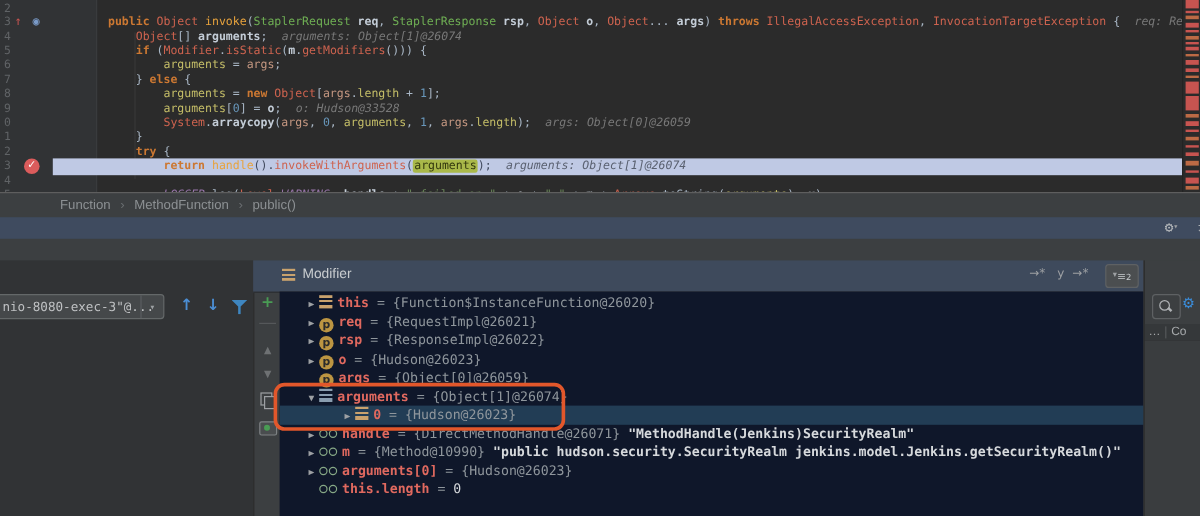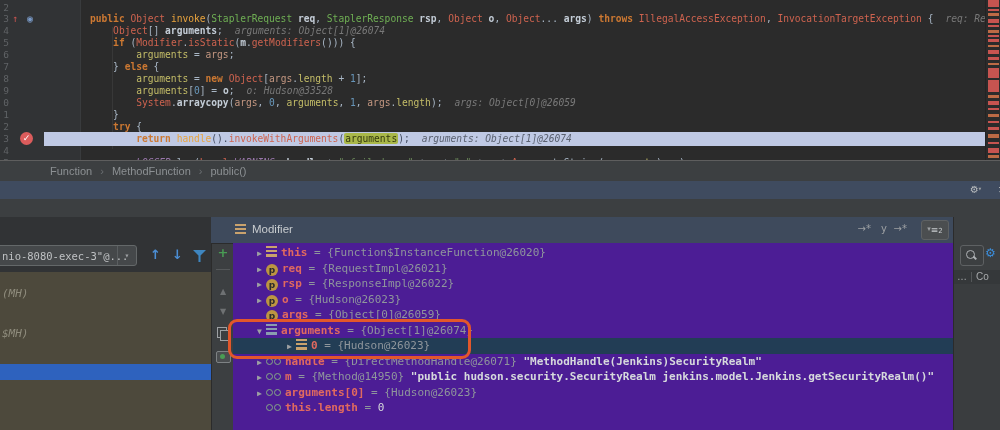--- a/index.html
+++ b/index.html
@@ -77,21 +77,21 @@
 
   
   #vars-header{position:absolute;left:211px;top:217px;width:742px;height:26px;background:#3E4A5C;
                border-bottom:1px solid #2B2B2B;}
   #vars-title{position:absolute;left:41px;top:6px;font-family:"Liberation Sans",sans-serif;font-size:11.5px;color:#C8CCCF;}
   #vars-title-icon{position:absolute;left:24px;top:7px;width:11px;height:10px;
       background:linear-gradient(to bottom,#C9A26D 0 2px,transparent 2px 4px,#C9A26D 4px 6px,transparent 6px 8px,#C9A26D 8px 10px);}
   .hdr-ic{position:absolute;top:6px;color:#9DA0A3;font-size:10px;font-family:"DejaVu Sans",sans-serif;}
   #view-btn{position:absolute;right:4px;top:3px;width:26px;height:18px;background:#4B4E50;border:1px solid #5E6163;
             border-radius:3px;color:#C8CCCF;font-size:9px;line-height:16px;text-align:center;font-family:"DejaVu Sans",sans-serif;}
-  #variables{position:absolute;left:233px;top:243px;width:720px;height:187px;background:#4c1d95;overflow:hidden;}
+  #variables{position:absolute;left:233px;top:243px;width:720px;height:187px;background:#0f172a;overflow:hidden;}
   .var-row{position:absolute;left:0;width:720px;height:15.5px;line-height:15.5px;font-size:11px;white-space:pre;}
   .var-row.sel{background:#223D55;}
   .exp{display:inline-block;width:13px;color:#9DA0A3;font-size:8px;text-align:center;}
   .vicon{display:inline-block;width:14px;height:11px;vertical-align:-1px;margin-right:4px;position:relative;}
   .icon-value{background:linear-gradient(to bottom,#C9A26D 0 2px,transparent 2px 4px,#C9A26D 4px 6px,transparent 6px 8px,#C9A26D 8px 10px);width:11px;}
   .icon-array{background:linear-gradient(to bottom,#8A9DAF 0 2px,transparent 2px 4px,#8A9DAF 4px 6px,transparent 6px 8px,#8A9DAF 8px 10px);width:11px;}
   .icon-param{width:12px;height:12px;border-radius:50%;background:#BC9542;color:#2B2B2B;
               font-size:9px;line-height:12px;text-align:center;font-weight:bold;font-family:"DejaVu Sans",sans-serif;}
   .icon-param::after{content:"p";}
   .icon-watch{width:15px;height:10px;}
@@ -205,25 +205,20 @@
   </div>
 
   <div id="frames">
     <div id="thread-combo">
       <span>nio-8080-exec-3"@...</span>
       <span id="thread-caret">▾</span>
     </div>
     <span class="fr-arrow" style="left:150px;">↑</span>
     <span class="fr-arrow" style="left:172px;">↓</span>
     <div id="filter-icon"></div>
-    <div id="frames-list">
-      <div id="frame-sel" style="top:92px;"></div>
-    <div class="frame-row" style="top: 14px;">(MH)</div>
-        <div class="frame-row" style="top: 54px;">$MH)</div>
-      </div>
   </div>
 
   <div id="strip">
     <div class="strip-icon" style="top:2px;color:#499C54;font-weight:bold;font-size:13px;">+</div>
     <div id="strip-sep" style="top:26px;"></div>
     <div class="strip-icon" style="top:44px;color:#6E7173;font-size:8px;">▲</div>
     <div class="strip-icon" style="top:64px;color:#6E7173;font-size:8px;">▼</div>
     <div class="sq" style="left:5px;top:84px;"></div>
     <div class="sq" style="left:8px;top:87px;"></div>
     <div id="cam" style="top:108px;"></div>
@@ -241,21 +236,21 @@
   </div>
   <div id="variables">
       <div class="var-row" style="top: 2px; padding-left: 20px;"><span class="exp">▶</span><span class="vicon icon-value"></span><span class="vname">this</span><span class="vval"> = {Function$InstanceFunction@26020}</span></div>
       <div class="var-row" style="top: 17.5px; padding-left: 20px;"><span class="exp">▶</span><span class="vicon icon-param"></span><span class="vname">req</span><span class="vval"> = {RequestImpl@26021}</span></div>
       <div class="var-row" style="top: 33px; padding-left: 20px;"><span class="exp">▶</span><span class="vicon icon-param"></span><span class="vname">rsp</span><span class="vval"> = {ResponseImpl@26022}</span></div>
       <div class="var-row" style="top: 48.5px; padding-left: 20px;"><span class="exp">▶</span><span class="vicon icon-param"></span><span class="vname">o</span><span class="vval"> = {Hudson@26023}</span></div>
       <div class="var-row" style="top: 64px; padding-left: 20px;"><span class="exp"></span><span class="vicon icon-param"></span><span class="vname">args</span><span class="vval"> = {Object[0]@26059}</span></div>
       <div class="var-row" style="top: 79.5px; padding-left: 20px;"><span class="exp">▼</span><span class="vicon icon-array"></span><span class="vname">arguments</span><span class="vval"> = {Object[1]@26074}</span></div>
       <div class="var-row sel" style="top: 95px; padding-left: 50px;"><span class="exp">▶</span><span class="vicon icon-value"></span><span class="vname">0</span><span class="vval"> = {Hudson@26023}</span></div>
       <div class="var-row" style="top: 110.5px; padding-left: 20px;"><span class="exp">▶</span><span class="vicon icon-watch"></span><span class="vname">handle</span><span class="vval"> = {DirectMethodHandle@26071} </span><span class="vstr">"MethodHandle(Jenkins)SecurityRealm"</span></div>
-      <div class="var-row" style="top: 126px; padding-left: 20px;"><span class="exp">▶</span><span class="vicon icon-watch"></span><span class="vname">m</span><span class="vval"> = {Method@14950} </span><span class="vstr">"public hudson.security.SecurityRealm jenkins.model.Jenkins.getSecurityRealm()"</span></div>
+      <div class="var-row" style="top: 126px; padding-left: 20px;"><span class="exp">▶</span><span class="vicon icon-watch"></span><span class="vname">m</span><span class="vval"> = {Method@10990} </span><span class="vstr">"public hudson.security.SecurityRealm jenkins.model.Jenkins.getSecurityRealm()"</span></div>
       <div class="var-row" style="top: 141.5px; padding-left: 20px;"><span class="exp">▶</span><span class="vicon icon-watch"></span><span class="vname">arguments[0]</span><span class="vval"> = {Hudson@26023}</span></div>
       <div class="var-row" style="top: 157px; padding-left: 20px;"><span class="exp"></span><span class="vicon icon-watch"></span><span class="vname">this.length</span><span class="vval"> = </span><span class="vplain">0</span></div>
     </div>
 
   <div id="annot"></div>
 
   <div id="rightpanel">
     <div id="search-btn">
         <div id="search-glyph"></div>
       </div>

